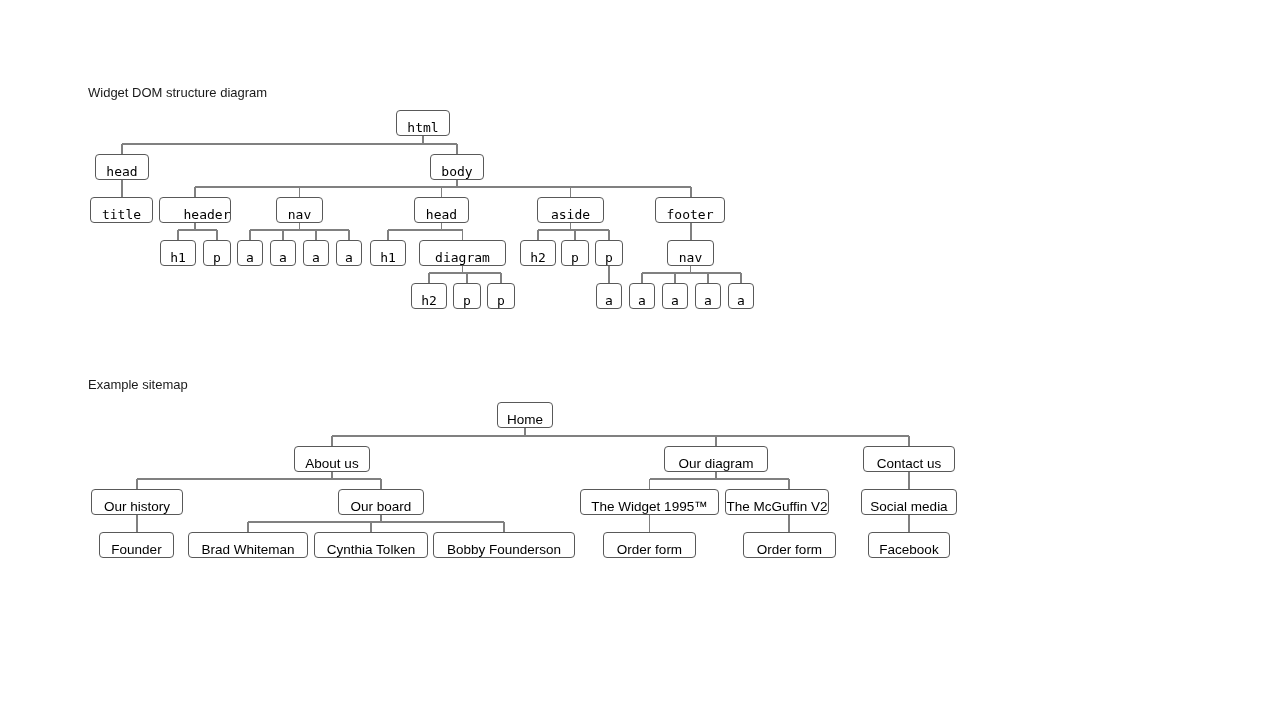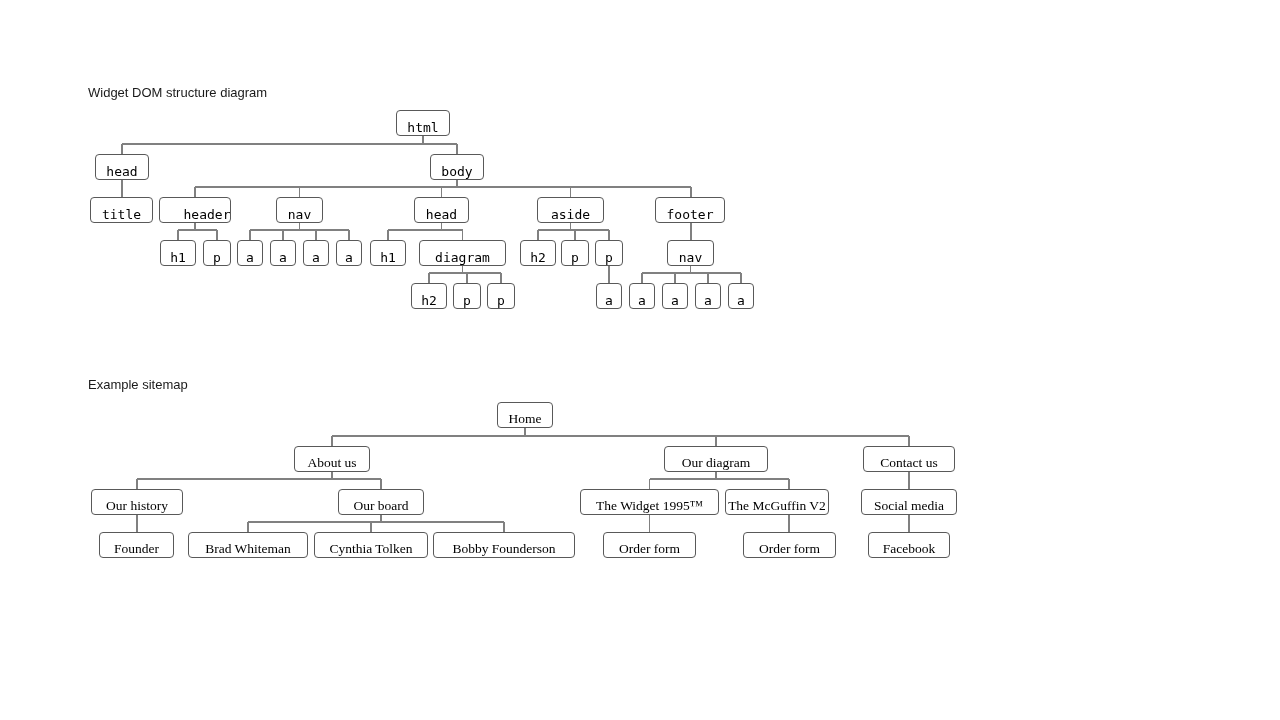--- a/index.html
+++ b/index.html
@@ -49,21 +49,21 @@
     white-space: nowrap;
     color: #000000;
     overflow: hidden;
   }
   .node.mono {
     font-family: "DejaVu Sans Mono", "Liberation Mono", monospace;
     font-size: 13px;
     height: 26px;
   }
   .node.sans {
-    font-family: Liberation Serif, serif;
+    font-family: Liberation Sans, sans-serif;
     font-size: 13.5px;
     height: 26px;
   }
 </style>
 </head>
 <body>
 
 <div class="diagram">
 
   <svg class="edges" id="edge-layer" width="1280" height="720" viewBox="0 0 1280 720">

